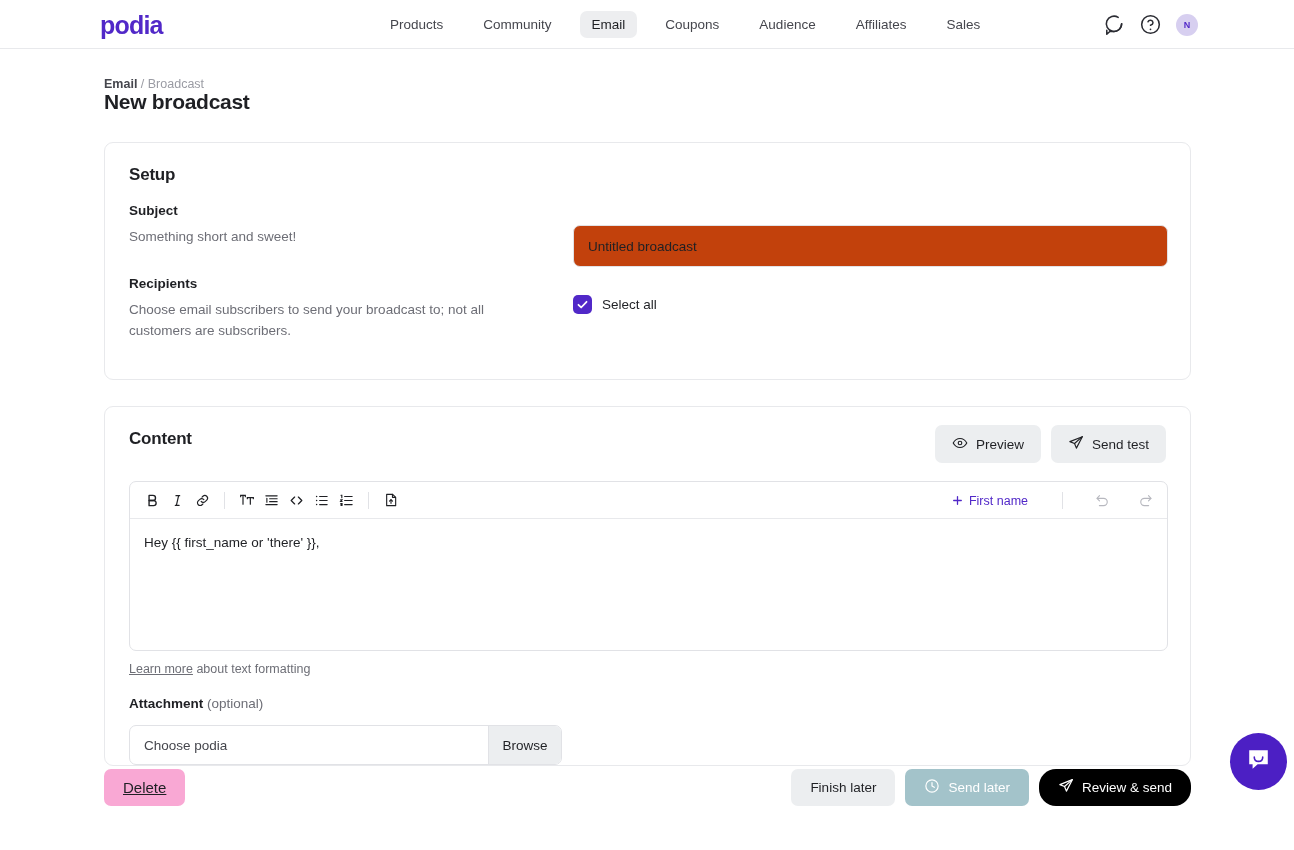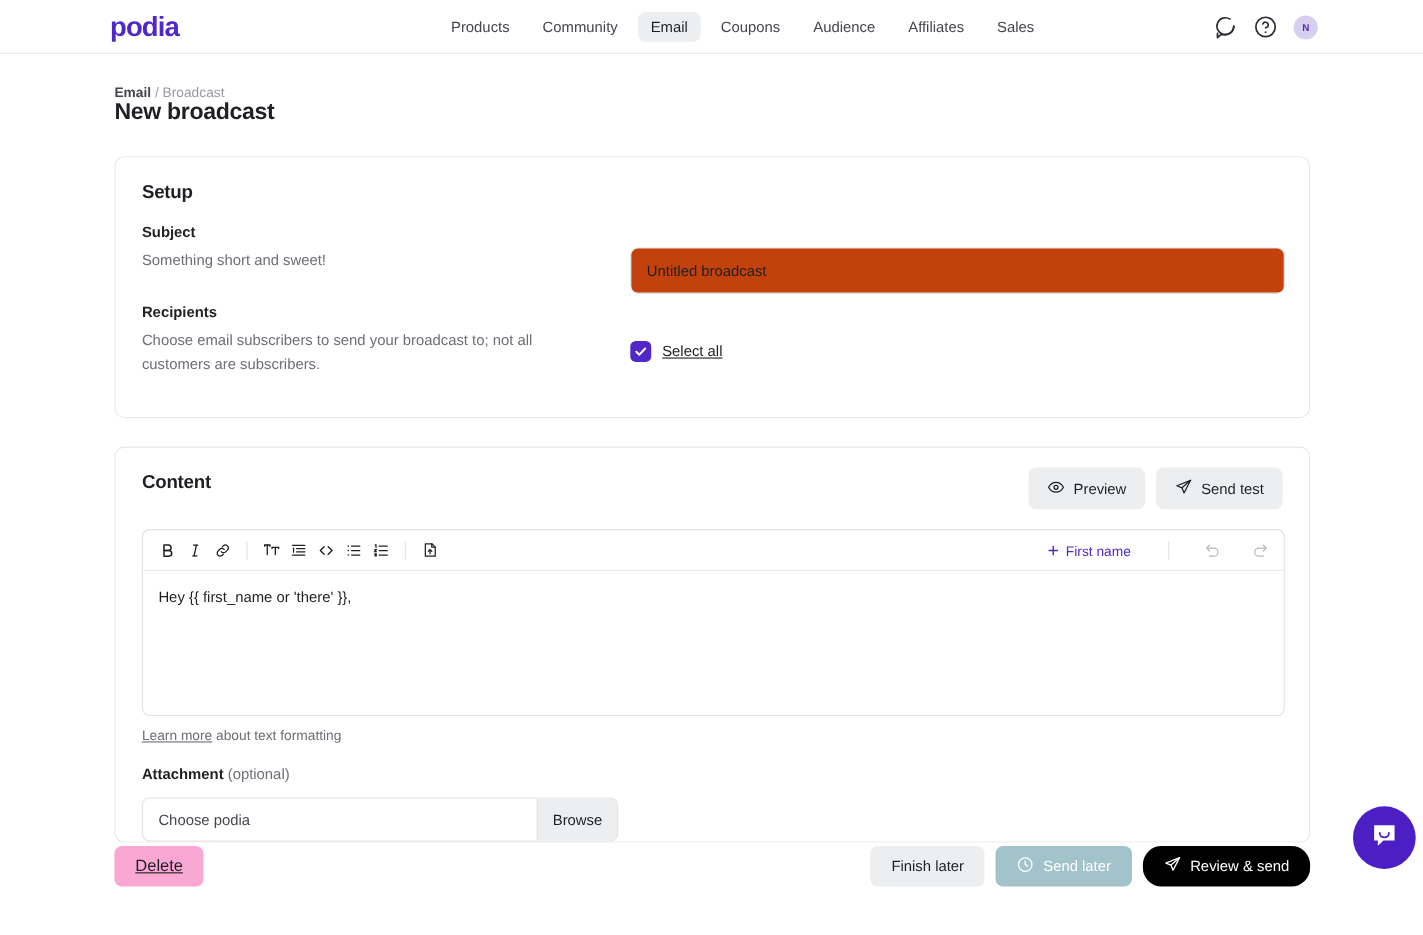--- a/index.html
+++ b/index.html
@@ -17,22 +17,22 @@
     border-bottom: 1px solid #e8e9ec;
     display: flex; align-items: center;
     position: relative;
   }
   .logo {
     position: absolute; left: 100px; top: 11px;
     font-size: 25px; font-weight: 700;
     color: #5128c8; letter-spacing: -0.8px;
   }
   .navlinks {
-    position: absolute; left: 398px; top: 0;
-    height: 49px; display: flex; align-items: center; gap: 6px;
+    position: absolute; left: 378px; top: 0;
+    height: 49px; display: flex; align-items: center; gap: 16px;
   }
   .navlink {
     font-size: 13.5px; color: #45464d;
     padding: 6px 12px; border-radius: 7px;
     cursor: pointer; white-space: nowrap;
   }
   .navlink.active { background: #edeef0; color: #1f2024; }
 
   .navright {
     position: absolute; right: 96px; top: 0;
@@ -80,22 +80,22 @@
 
   .input {
     position: absolute; left: 468px; top: 82px;
     width: 595px; height: 42px;
     border: 1px solid #e1e2e6; border-radius: 7px;
     background: #c2410c; font-size: 13.5px; color: #1f2024;
     padding: 0 14px; font-family: inherit; outline: none;
   }
 
   .selectall {
-    position: absolute; left: 468px; top: 167px;
-    display: flex; align-items: center; gap: 10px; cursor: pointer; text-decoration: underline;
+    position: absolute; left: 468px; top: 152px;
+    display: flex; align-items: center; gap: 10px; cursor: pointer;
   }
   .cbox {
     width: 19px; height: 19px; border-radius: 5px;
     background: #5128c8; display: flex;
     align-items: center; justify-content: center;
   }
   .selectall span { font-size: 13.5px; color: #1f2024; }
 
   
   .hbtns {

